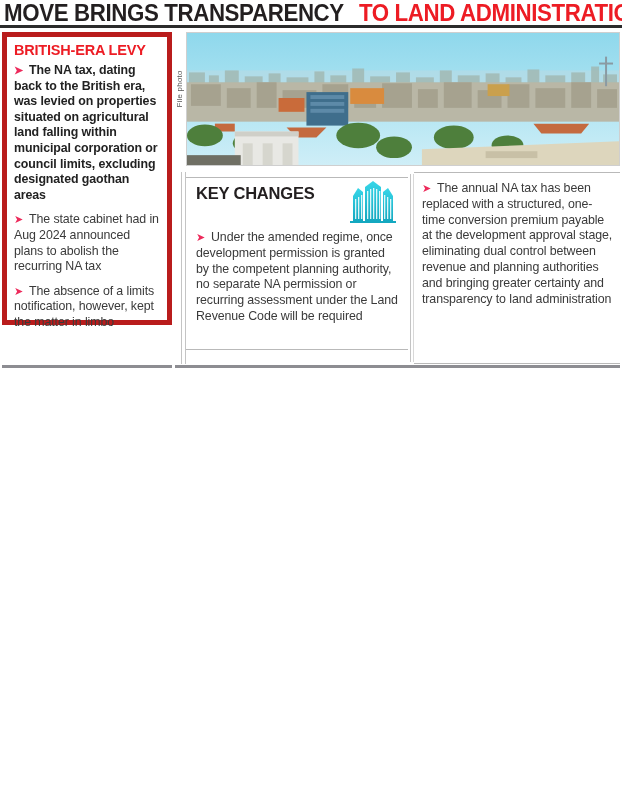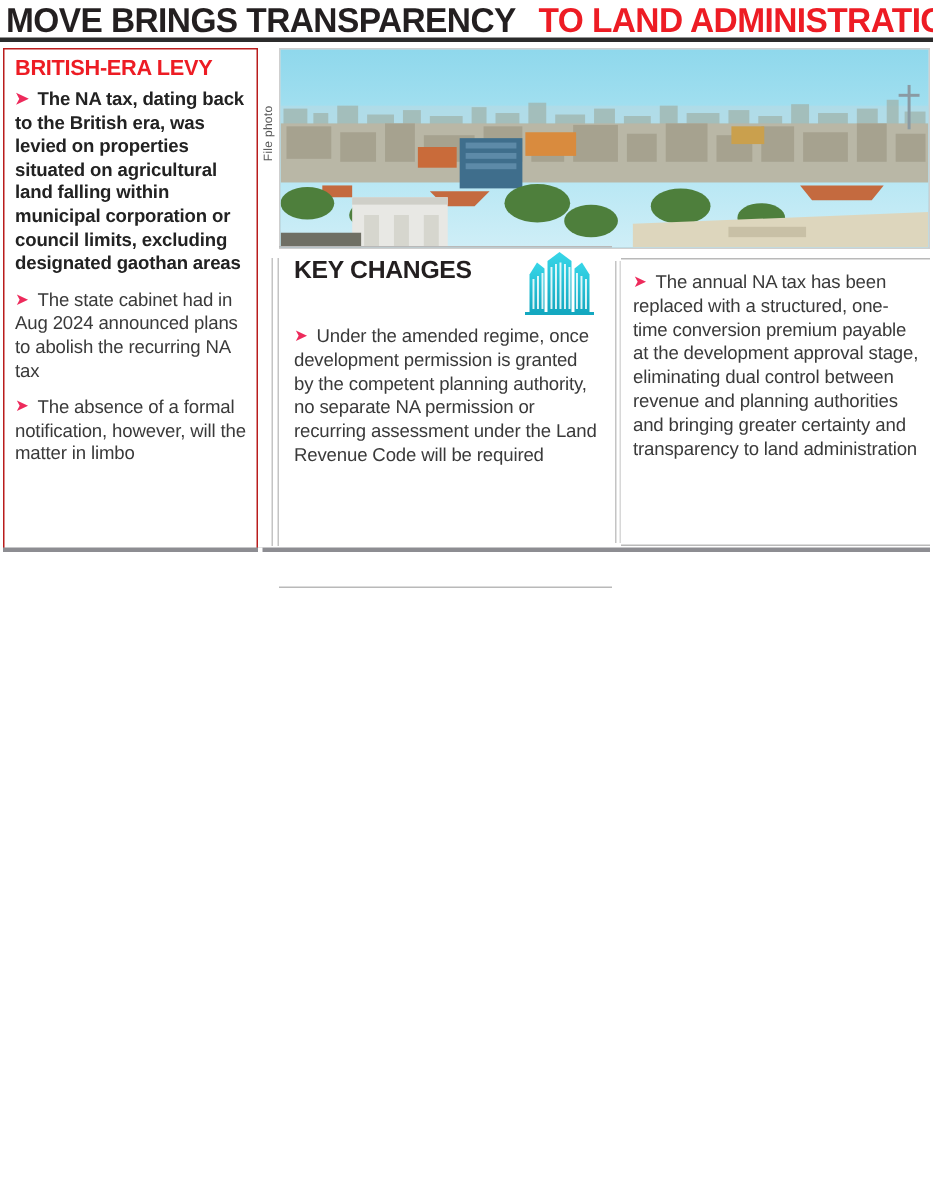--- a/index.html
+++ b/index.html
@@ -50,23 +50,23 @@
     height: 341px;
     box-sizing: border-box;
   }
 
   
   .left-panel {
     position: absolute;
     left: 2px;
     top: 4px;
     width: 170px;
-    height: 336px;
-    box-sizing: border-box;
-    border: 1px solid #b91c1c;
+    height: 293px;
+    box-sizing: border-box;
+    border: 5px solid #b91c1c;
     background: #ffffff;
     padding: 5px 6px 4px 7px;
   }
   .panel-title {
     color: #ed1c24;
     font-weight: bold;
     font-size: 14.5px;
     line-height: 16px;
     letter-spacing: -0.2px;
     margin: 0 0 5px 0;
@@ -132,23 +132,23 @@
     background: #a9e2f1;
     border: 1px solid #cfcfcf;
     box-sizing: border-box;
   }
   .photo svg { display: block; width: 100%; height: 100%; }
 
   
   .mid-panel {
     position: absolute;
     left: 186px;
-    top: 136px;
+    top: 149px;
     width: 222px;
-    height: 228px;
+    height: 173px;
     box-sizing: border-box;
     border-top: 1px solid #b9b9b9;
     border-bottom: 1px solid #b9b9b9;
     padding: 6px 10px 4px 10px;
   }
   .divider-left {
     position: absolute;
     left: 181px;
     top: 144px;
     width: 0;
@@ -265,21 +265,21 @@
         <span>The NA tax, dating back to the British era, was levied on properties situated on agricultural land falling within municipal corporation or council limits, excluding designated gaothan areas</span>
       </p>
 
       <p class="bullet">
         <span class="arrow">➤</span>
         <span>The state cabinet had in Aug 2024 announced plans to abolish the recurring NA tax</span>
       </p>
 
       <p class="bullet">
         <span class="arrow">➤</span>
-        <span>The absence of a formal notification, however, will the matter in limbo</span>
+        <span>The absence of a limits notification, however, kept the matter in limbo</span>
       </p>
     </div>
 
     <div class="file-photo-strip">
       <span>File photo</span>
     </div>
 
     <div class="photo">
       <svg viewBox="0 0 434 134" preserveAspectRatio="none" aria-hidden="true">
         <defs>

